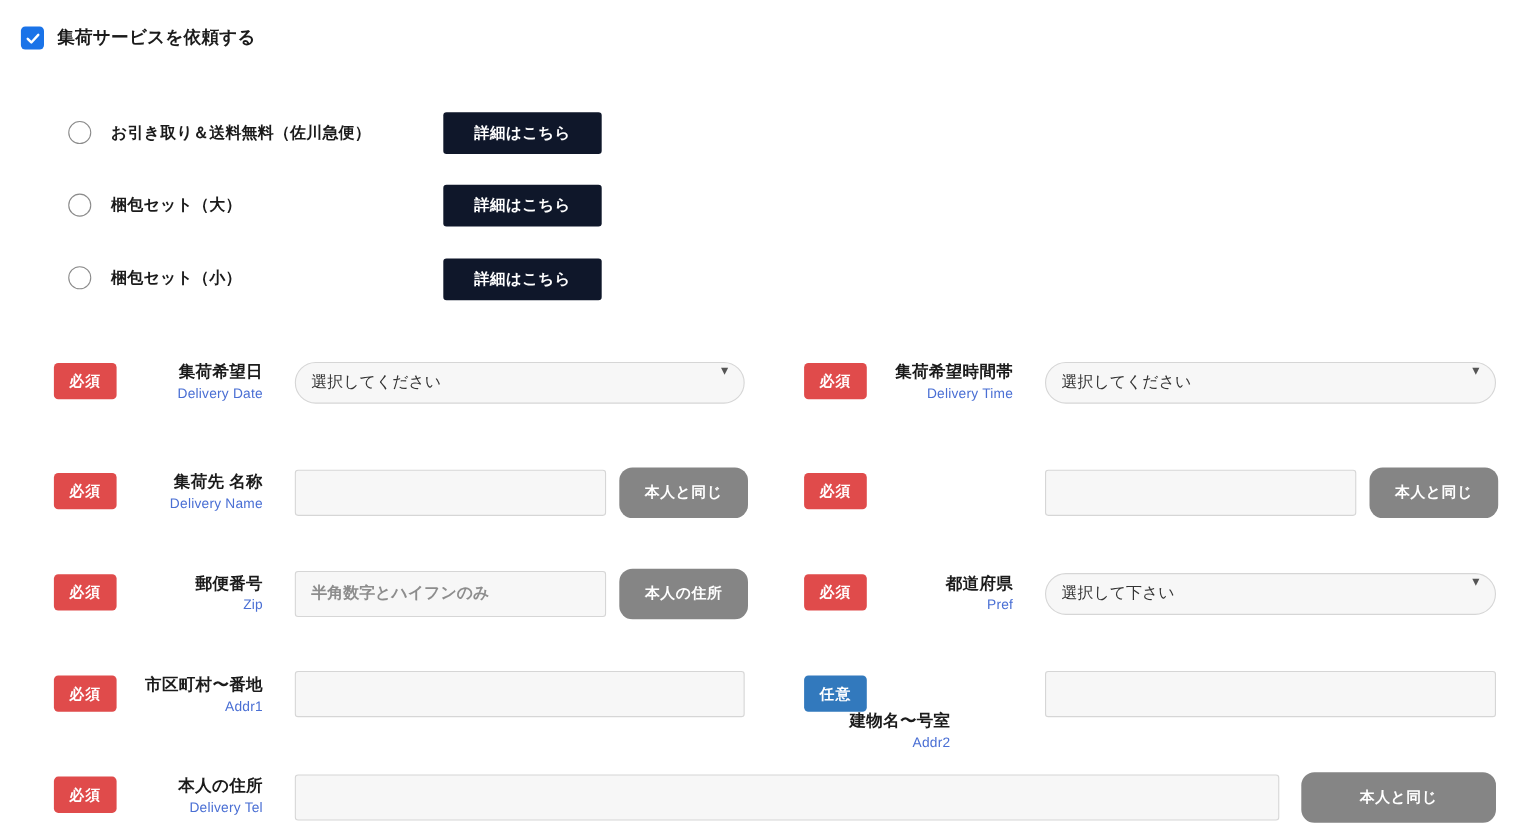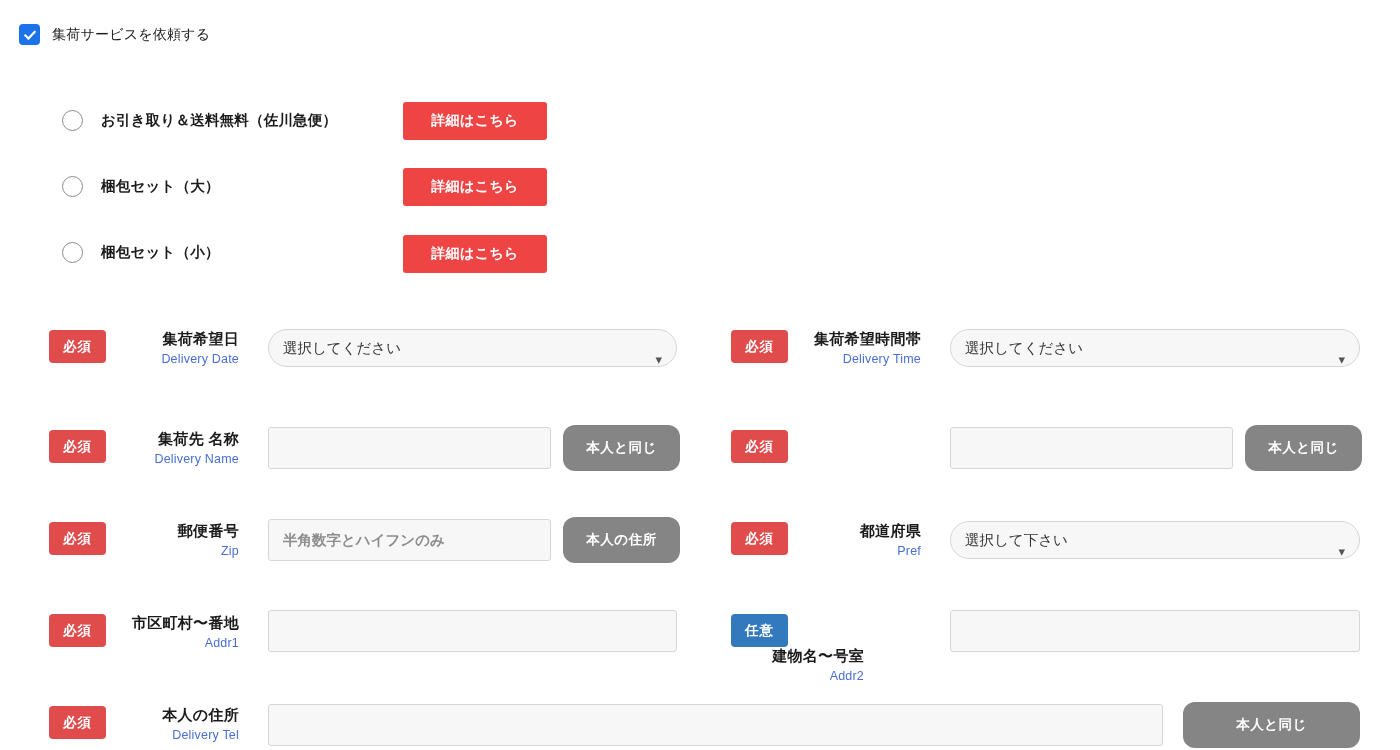--- a/index.html
+++ b/index.html
@@ -35,22 +35,22 @@
     height: 21px;
     border-radius: 4px;
     background: #1a73e8;
     display: flex;
     align-items: center;
     justify-content: center;
     flex: none;
   }
   .cb-box svg { display: block; }
   .pickup-toggle-label {
-    font-size: 14px;
-    font-weight: normal;
+    font-size: 16px;
+    font-weight: bold;
     letter-spacing: .2px;
     color: #1b1b1b;
     white-space: nowrap;
   }
 
   
   .options { position: absolute; left: 0; top: 0; }
   .option-row {
     position: absolute;
     display: flex;
@@ -70,21 +70,21 @@
     font-size: 14.5px;
     font-weight: bold;
     color: #1b1b1b;
     white-space: nowrap;
     letter-spacing: .2px;
   }
   .detail-btn {
     position: absolute;
     width: 144px;
     height: 38px;
-    background: #ef4444;
+    background: #0f172a;
     color: #ffffff;
     border: none;
     border-radius: 3px;
     font-size: 14px;
     font-weight: bold;
     font-family: inherit;
     letter-spacing: .4px;
     cursor: pointer;
     padding: 0;
   }
@@ -148,21 +148,21 @@
     color: #333333;
     padding: 0 14px;
     height: 38px;
     line-height: 36px;
     position: relative;
   }
   .text-box.tall { height: 42px; line-height: 40px; }
   .text-box .ph { color: #8d8d8d; font-weight: bold; }
   .select-box {
     display: flex;
-    align-items: flex-end;
+    align-items: flex-start;
     justify-content: space-between;
     cursor: pointer;
     border-radius: 19px;
   }
   .select-box .chev {
     color: #555;
     font-size: 13px;
     line-height: 1;
     margin-left: 8px;
     flex: none;

